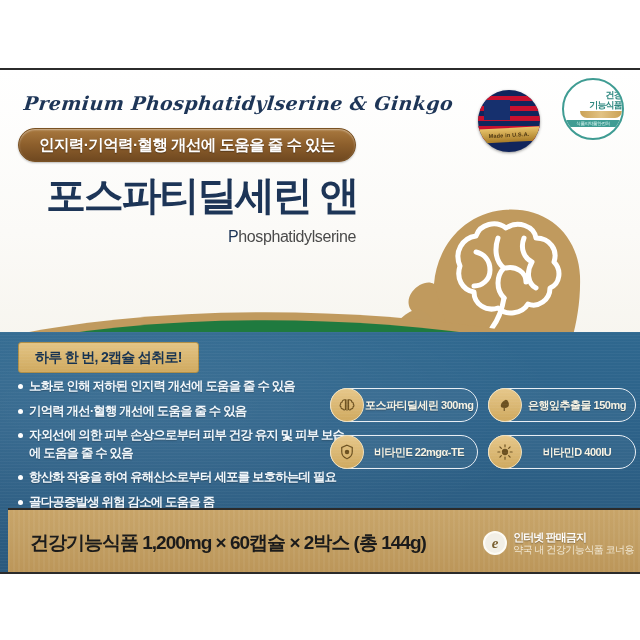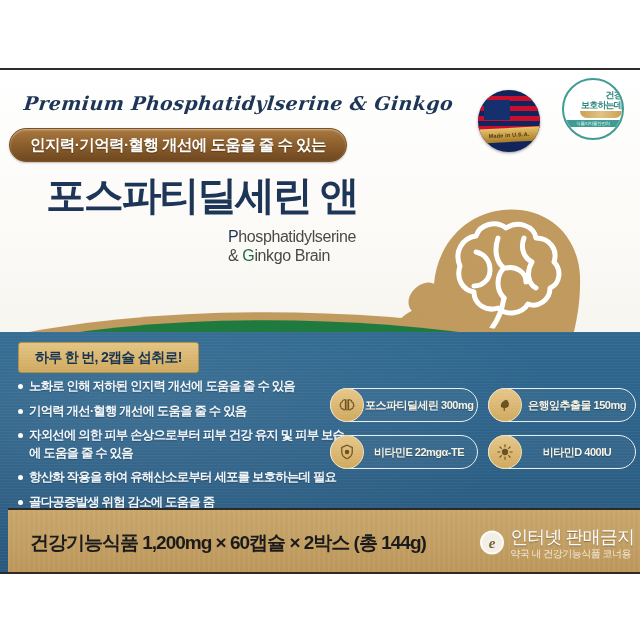--- a/index.html
+++ b/index.html
@@ -37,21 +37,21 @@
     font-family:"DejaVu Serif", serif;
     font-style:italic; font-weight:bold;
     font-size:19px; letter-spacing:.4px;
     color:#1d3557;
     transform:skewX(-6deg);
     white-space:nowrap;
   }
 
   
   #tagline-pill{
-    position:absolute; left:9px; top:58px;
+    position:absolute; left:18px; top:58px;
     height:34px; padding:0 20px;
     display:flex; align-items:center;
     border-radius:18px;
     background:linear-gradient(180deg,#a9793f 0%,#8d5f2c 48%,#6f4820 100%);
     box-shadow:inset 0 1px 2px rgba(255,255,255,.45), 0 1px 2px rgba(0,0,0,.25);
     border:1px solid #7a5224;
   }
   #tagline-pill .pill-text{
     color:#ffffff; font-size:15.5px; font-weight:bold;
     letter-spacing:-.6px; white-space:nowrap;
@@ -227,21 +227,21 @@
   }
   #no-online .e-circle{
     width:24px; height:24px; border-radius:50%;
     background:#f2efe6; border:2px solid #fdfbf4;
     display:flex; align-items:center; justify-content:center;
     font-size:15px; font-weight:bold; font-style:italic; color:#7a6132;
     font-family:"Liberation Serif", serif;
   }
   #no-online .no-txt{ line-height:1.1; }
   #no-online .no-main{
-    display:block; color:#ffffff; font-size:18px; font-weight:normal; letter-spacing:-.9px; white-space:nowrap;
+    display:block; color:#ffffff; font-size:11px; font-weight:bold; letter-spacing:-.9px; white-space:nowrap;
     text-shadow:0 1px 1px rgba(0,0,0,.3);
   }
   #no-online .no-sub{
     display:block; color:#f0e7d2; font-size:10px; letter-spacing:-.5px; white-space:nowrap;
   }
 </style>
 </head>
 <body>
 
 <div id="photo-frame">
@@ -255,23 +255,20 @@
         <span class="pill-text">인지력·기억력·혈행 개선에 도움을 줄 수 있는</span>
       </div>
 
       <div id="kor-name">
         <span class="ln" id="kor-line1">포스파티딜세린 앤</span>
       </div>
 
       <div id="eng-name">
         <span class="eln">
           <span class="cap-navy">P</span><span>hosphatidylserine</span>
-        </span>
-        <span class="eln">
-          <span>&amp; </span><span class="cap-green">G</span><span>inkgo Brain</span>
         </span>
       </div>
 
       <div id="head-art">
         <svg width="200" height="178" viewBox="0 0 200 178">
           <path d="M62 178 C50 150 44 126 46 104 C49 66 76 34 115 30 C158 26 190 54 192 96 C193 128 186 156 178 178 Z" fill="#c09a5e"></path>
           <path d="M46 104 C40 100 30 104 24 112 C18 120 20 130 28 134 C24 140 26 148 34 150 C32 158 38 166 48 166 L62 178 L60 150 Z" fill="#c09a5e"></path>
           <g fill="none" stroke="#ffffff" stroke-width="5" stroke-linecap="round" stroke-linejoin="round">
             <path d="M72 86 C66 72 74 58 88 56 C92 44 108 40 118 48 C130 40 146 46 148 58 C162 58 170 70 166 82 C174 90 172 104 162 108 C162 120 150 128 140 124 C134 134 118 136 110 128 C98 132 86 124 86 112 C74 110 68 98 72 86 Z"></path>
             <path d="M110 58 C106 70 108 82 116 88 C108 96 108 110 116 118"></path>
@@ -301,21 +298,21 @@
         <div class="flag-red" style="top:36px;height:5px;"></div>
         <div class="flag-red" style="top:46px;height:5px;"></div>
         <div class="canton"></div>
         <div class="ribbon">
           <span>Made in U.S.A.</span>
         </div>
       </div>
 
       <div id="hf-seal">
         <span class="seal-k">건강</span>
-        <span class="seal-k">보호하는데</span>
+        <span class="seal-k">기능식품</span>
         <div class="seal-swoosh"></div>
         <div class="seal-foot">식품의약품안전처</div>
       </div>
     </div>
 
     <div id="curve-layer">
       <svg width="640" height="130" viewBox="0 0 640 130" preserveAspectRatio="none">
         <path d="M0 72 C170 34 430 36 640 92 L640 130 L0 130 Z" fill="#c09a5e"></path>
         <path d="M0 80 C170 42 430 44 640 100 L640 130 L0 130 Z" fill="#1f7a3f"></path>
         <path d="M0 90 C170 54 430 56 640 112 L640 130 L0 130 Z" fill="#2f688f"></path>

